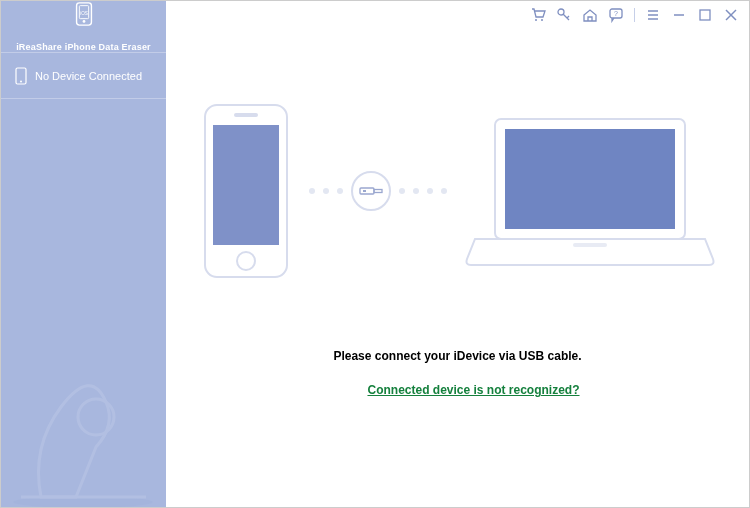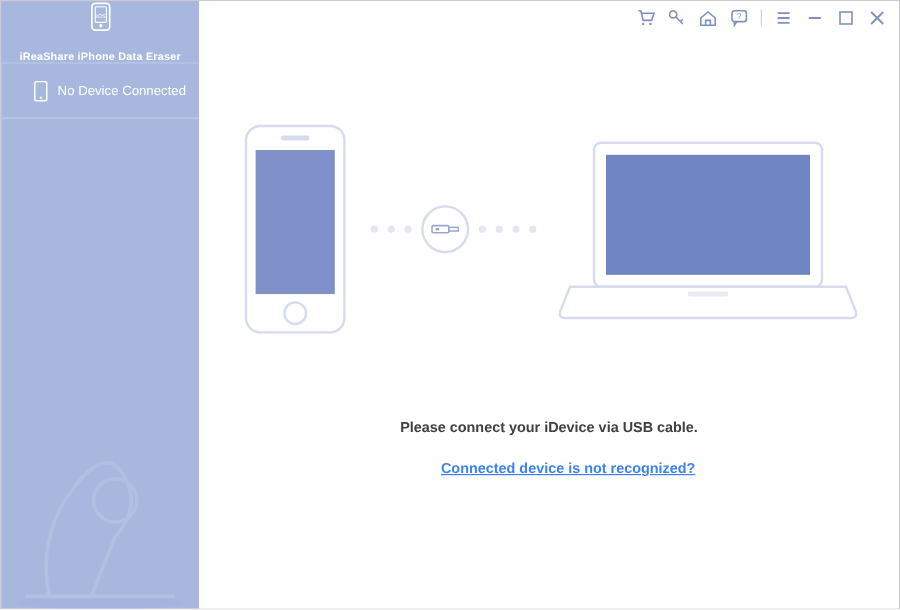--- a/index.html
+++ b/index.html
@@ -42,21 +42,21 @@
   font-size: 9px;
   font-weight: bold;
   letter-spacing: 0.2px;
   white-space: nowrap;
 }
 .sidebar-status {
   height: 46px;
   border-bottom: 1px solid rgba(255,255,255,0.3);
   display: flex;
   align-items: center;
-  padding-left: 27px;
+  padding-left: 14px;
   gap: 8px;
   color: #fff;
   font-size: 11px;
 }
 .sidebar-status .phone-small-icon {
   width: 12px;
   height: 18px;
 }
 .sidebar-decor {
   position: absolute;
@@ -131,27 +131,27 @@
   width: 40px;
   height: 40px;
   border-radius: 50%;
   border: 2px solid #d7dced;
   display: flex;
   align-items: center;
   justify-content: center;
 }
 .msg {
   margin-top: 68px;
-  color: #404040;
+  color: #000000;
   font-size: 12px;
   font-weight: bold;
 }
 .help-link {
   margin-top: 20px;
-  color: #3b82f6;
+  color: #15803d;
   font-size: 12px;
   font-weight: bold;
   text-decoration: underline;
   cursor: pointer;
   padding-left: 32px;
 }
 </style>
 </head>
 <body>
 

